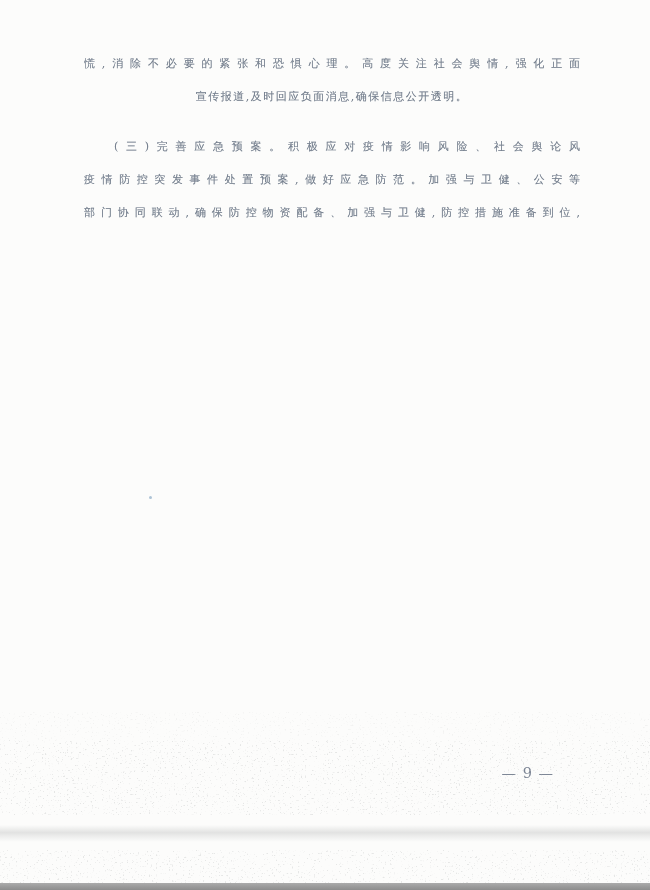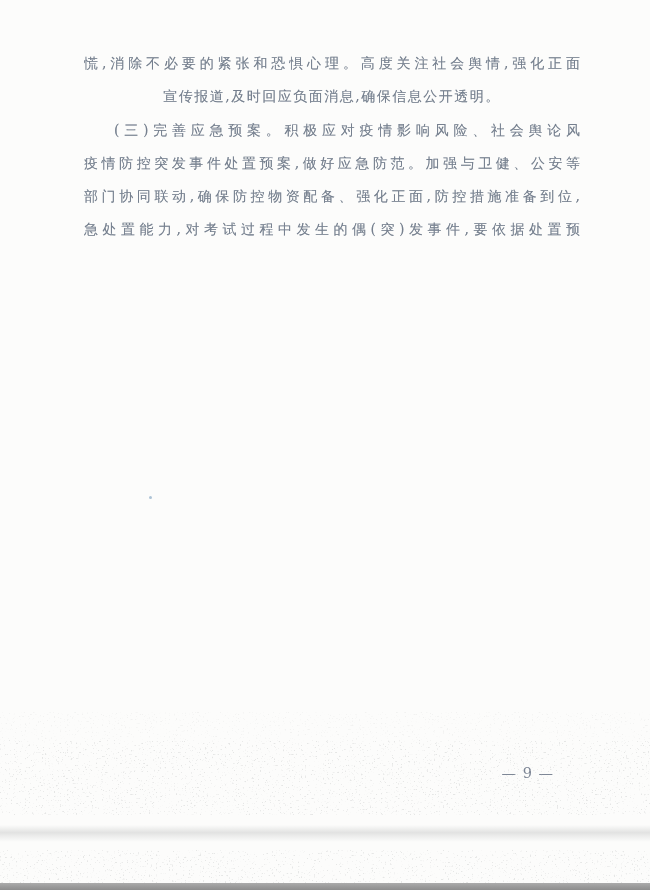--- a/index.html
+++ b/index.html
@@ -13,21 +13,21 @@
     height: 890px;
     background: #fcfcfb;
     overflow: hidden;
     font-family: "DejaVu Serif", serif;
   }
   .text-block {
     position: absolute;
     left: 84px;
     top: 47px;
     width: 496px;
-    font-size: 14px;
+    font-size: 11px;
     line-height: 33.3px;
     color: #76808f;
     text-shadow: 0 0 0.6px rgba(118,128,143,0.45);
   }
   .line {
     white-space: normal;
     overflow: hidden;
     height: 33.3px;
   }
   .line.just {
@@ -35,20 +35,21 @@
     -moz-text-align-last: justify;
     text-align-last: justify;
     text-justify: inter-character;
   }
   .line.lastline {
     text-align: center;
     letter-spacing: 1.5px;
   }
   .line.indent {
     text-indent: 30px;
+    margin-top: 16px;
   }
   .page-number {
     position: absolute;
     top: 762px;
     left: 0;
     width: 554px;
     text-align: right;
     font-size: 14.5px;
     line-height: 22px;
     letter-spacing: 1px;
@@ -96,22 +97,21 @@
 </head>
 <body>
 
 <div class="page">
 
   <div class="text-block">
     <div class="line just">慌,消除不必要的紧张和恐惧心理。高度关注社会舆情,强化正面</div>
     <div class="line lastline">宣传报道,及时回应负面消息,确保信息公开透明。</div>
     <div class="line just indent">(三)完善应急预案。积极应对疫情影响风险、社会舆论风</div>
     <div class="line just">疫情防控突发事件处置预案,做好应急防范。加强与卫健、公安等</div>
-    <div class="line just">部门协同联动,确保防控物资配备、强化正面,防控措施准备到位,</div>
-    <div class="line just">急处置能力,对考试过程中发生的偶(突)发事件,要依据处置预</div>
+    <div class="line just">部门协同联动,确保防控物资配备、加强与卫健,防控措施准备到位,</div>
   </div>
 
   <div class="page-number">— 9 —</div>
 
   <div class="ink-dot"></div>
 
   <svg class="noise-svg" xmlns="http://www.w3.org/2000/svg" width="650" height="178">
     <filter id="speckle" x="0" y="0" width="100%" height="100%">
       <feTurbulence type="fractalNoise" baseFrequency="0.55" numOctaves="2" seed="7" stitchTiles="stitch"></feTurbulence>
       <feColorMatrix type="matrix" values="0 0 0 0 0.63

